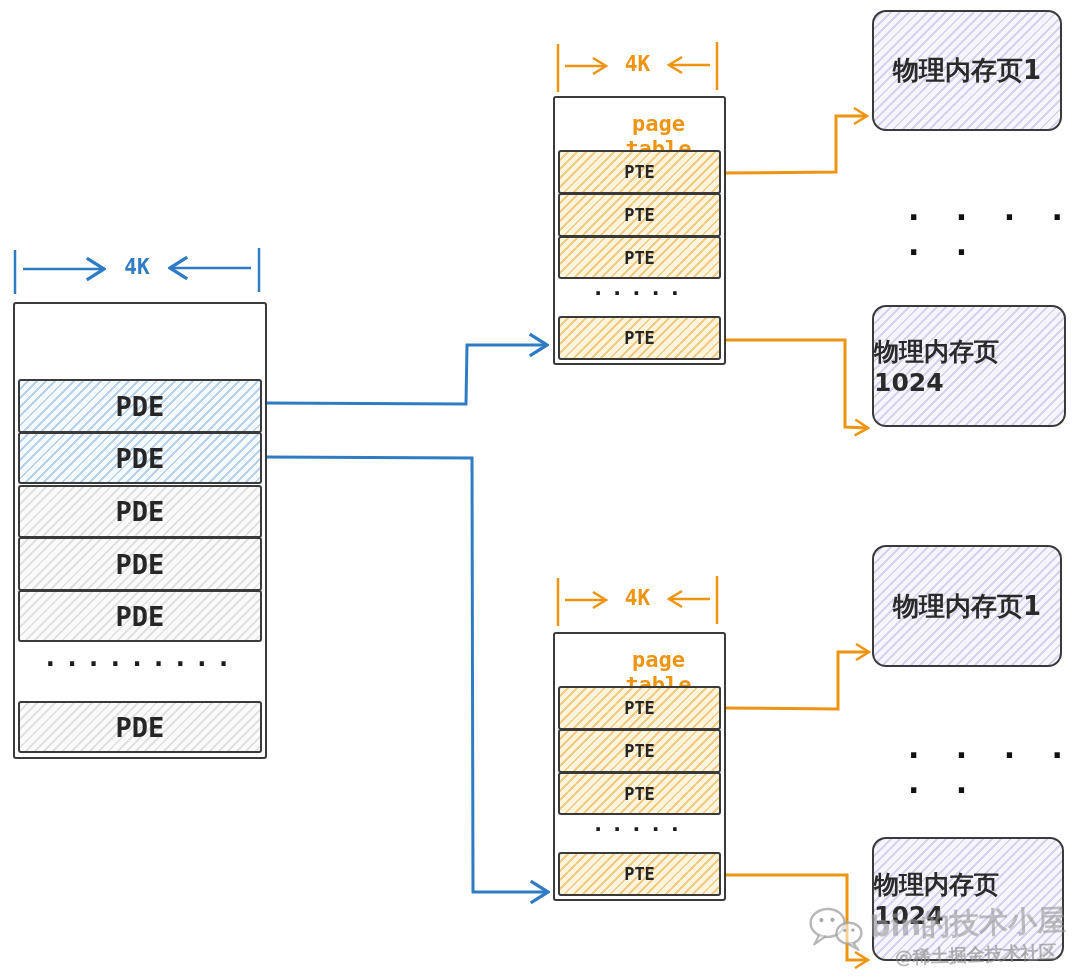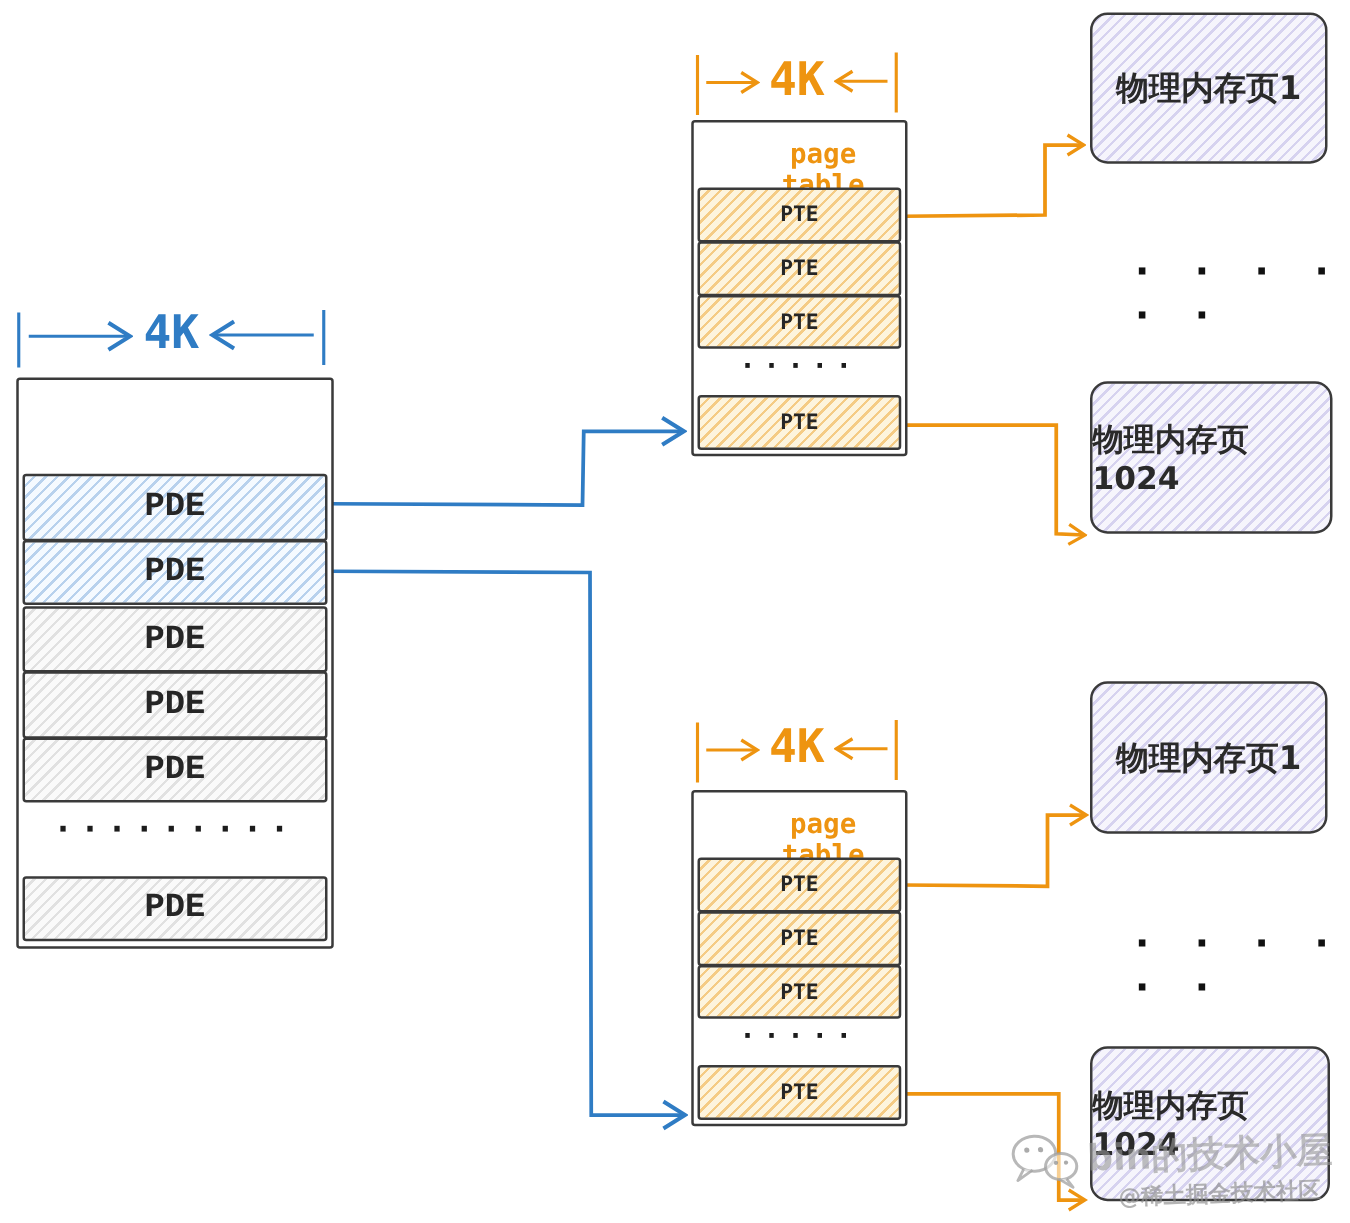--- a/index.html
+++ b/index.html
@@ -19,35 +19,35 @@
       rgba(238,170,60,.55) 4.5px, rgba(238,170,60,.55) 6.5px), #fdf4dd;}
   .hatch-purple{background:repeating-linear-gradient(135deg,
       rgba(120,110,200,0) 0px, rgba(120,110,200,0) 4.5px,
       rgba(140,130,210,.30) 4.5px, rgba(140,130,210,.30) 6.5px), #f6f5fc;}
 
   
   .outer{position:absolute;background:#ffffff;border:2.5px solid #3a3a3a;border-radius:3px;}
   .row{position:absolute;left:3px;right:3px;border:2px solid #3a3a3a;border-radius:3px;
        display:flex;align-items:center;justify-content:center;
        font-weight:bold;color:#262626;}
-  .pde-row{font-size:27px;font-family:Liberation Mono, monospace;}
+  .pde-row{font-size:27px;}
   .pte-row{font-size:17px;}
   .box-title{position:absolute;left:0;right:0;text-align:center;font-weight:bold;margin-left:38px;}
   .ellipsis-row{position:absolute;left:0;right:0;text-align:center;font-weight:bold;
        color:#1c1c1c;letter-spacing:6px;}
   .mem-box{position:absolute;border:2.5px solid #3a3a3a;border-radius:14px;
        display:flex;align-items:center;justify-content:center;
        font-family:"DejaVu Sans", sans-serif;font-weight:bold;color:#2a2a2a;}
   .mem-dots{position:absolute;font-weight:bold;color:#111;font-size:30px;letter-spacing:13px;
        font-family:"DejaVu Sans", sans-serif;}
 
   
   .dim{position:absolute;}
   .dim-label{position:absolute;top:50%;left:50%;transform:translate(-50%,-54%);
-       font-weight:bold;font-size:37px;}
+       font-weight:bold;font-size:21px;}
   .blue-text{color:#2f7cc4;}
   .orange-text{color:#ee9410;}
 
   
   #watermark{position:absolute;left:806px;top:900px;width:270px;transform:rotate(-2deg);
        pointer-events:none;}
   .wm-row{display:flex;align-items:center;gap:6px;}
   .wm-name{font-family:"DejaVu Sans", sans-serif;font-weight:bold;font-size:29px;
        color:rgba(150,150,150,.60);white-space:nowrap;}
   .wm-community{font-family:"DejaVu Sans", sans-serif;font-size:18px;font-weight:bold;

